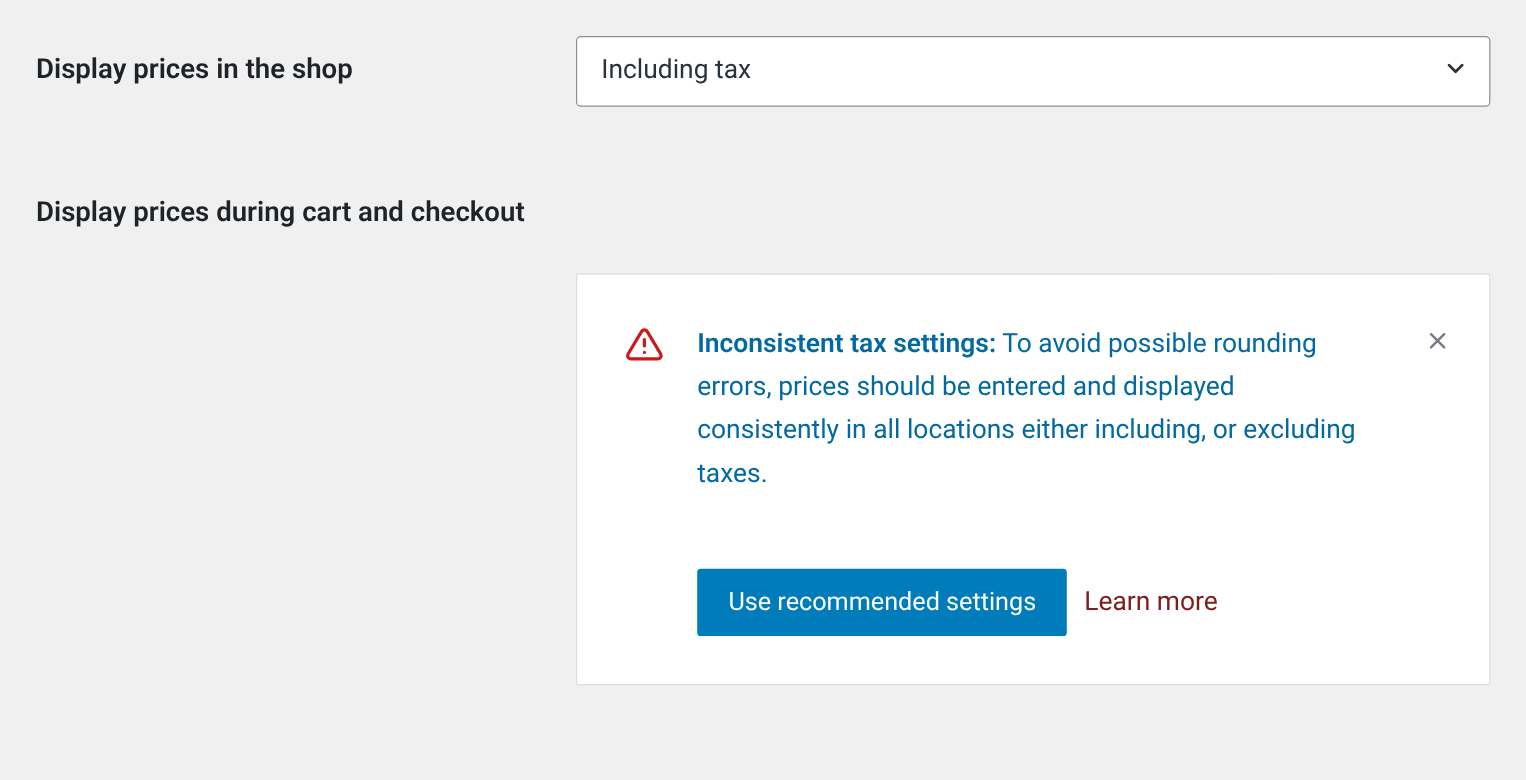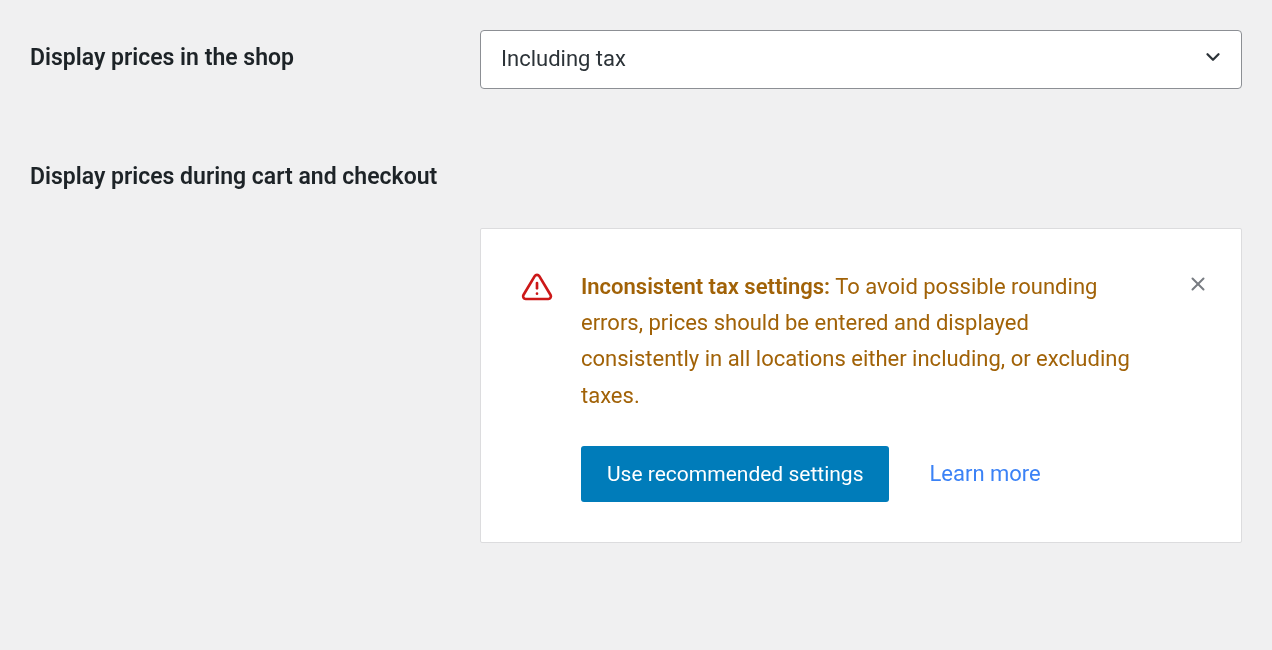--- a/index.html
+++ b/index.html
@@ -79,44 +79,44 @@
     .notice-icon {
       flex-shrink: 0;
       padding-top: 2px;
     }
     .notice-content {
       flex: 1;
     }
     .notice-text {
       font-size: 22px;
       line-height: 1.65;
-      color: #a16207;
-      margin-bottom: 32px;
+      color: #0369a1;
+      margin-bottom: 60px;
       max-width: 560px;
     }
     .notice-title {
       font-weight: 600;
     }
     .notice-actions {
       display: flex;
       align-items: center;
-      gap: 40px;
+      gap: 14px;
     }
     .btn-primary {
       background: #007cba;
       color: #fff;
       border: none;
       padding: 16px 26px;
       font-size: 21px;
       border-radius: 3px;
       cursor: pointer;
       font-family: inherit;
     }
     .link {
-      color: #3b82f6;
+      color: #7f1d1d;
       font-size: 22px;
       text-decoration: none;
       cursor: pointer;
     }
     .notice-close {
       position: absolute;
       top: 40px;
       right: 28px;
       background: none;
       border: none;

